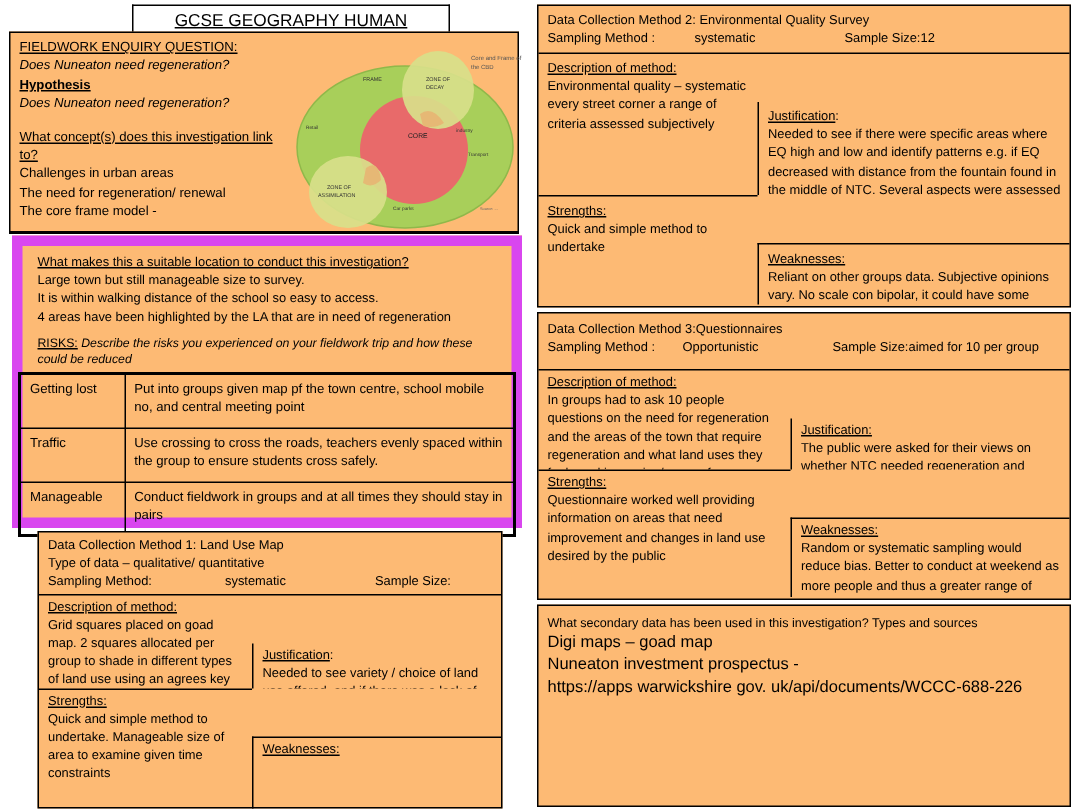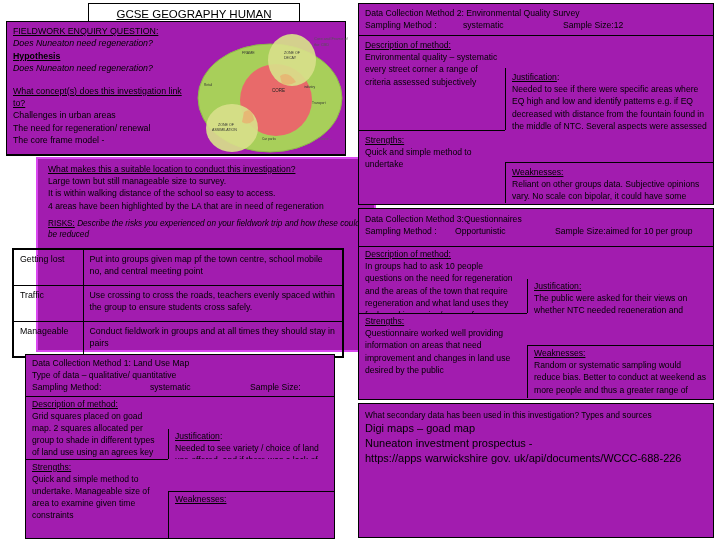--- a/index.html
+++ b/index.html
@@ -1,26 +1,26 @@
 <!DOCTYPE html>
 <html><head>
 <meta charset="utf-8">
 <style>
   * { box-sizing: border-box; margin: 0; padding: 0; }
   html, body { width: 720px; height: 540px; background: #ffffff; overflow: hidden; }
   body { position: relative; font-family: "Liberation Sans", "DejaVu Sans", sans-serif; color: #000; font-size: 8.6px; line-height: 1.28; }
   .abs { position: absolute; }
-  .box { position: absolute; background: #a21caf; border: 1.5px solid #000; }
+  .box { position: absolute; background: #fdba74; border: 1.5px solid #000; }
   .u { text-decoration: underline; }
   .i { font-style: italic; }
   .title-box { left: 88px; top: 3px; width: 212px; height: 22px; border: 1.5px solid #000; border-bottom: none; text-align: center; font-size: 11.5px; text-decoration: underline; padding-top: 3px; }
   .enq-box { left: 6px; top: 21px; width: 340px; height: 135px; border: 1px solid #000; border-bottom: 2px solid #000; padding: 3px 6px; }
   .enq-box p { font-size: 8.8px; line-height: 12.4px; }
   .cbd { position: absolute; left: 196px; top: 26px; width: 160px; height: 128px; }
-  .loc-box { left: 8px; top: 157px; width: 340px; height: 195px; border: 2px solid #d946ef; padding: 4px 10px; margin-left: 28px; }
+  .loc-box { left: 8px; top: 157px; width: 340px; height: 195px; border: 7px solid #d946ef; padding: 4px 10px; }
   .loc-box p { font-size: 8.6px; line-height: 12.2px; }
   table.risks { position: absolute; left: 12px; top: 248px; width: 332px; border-collapse: collapse; border: 2px solid #000; }
   table.risks td { border: 1.5px solid #000; font-size: 8.8px; line-height: 12.4px; padding: 3px 6px; vertical-align: top; height: 36px; }
   table.risks td.k { width: 70px; }
   .m1 { left: 25px; top: 354px; width: 310px; height: 185px; border: 1.5px solid #000; }
   .hdr { padding: 2px 6px; font-size: 8.6px; line-height: 12.2px; border-bottom: 1.5px solid #000; }
   .grid { display: grid; }
   .cell { padding: 1px 6px; font-size: 8.6px; line-height: 12.2px; overflow: hidden; }
   .bl { border-left: 1.5px solid #000; margin-top: 32px; }
   .bt { border-top: 1.5px solid #000; }

